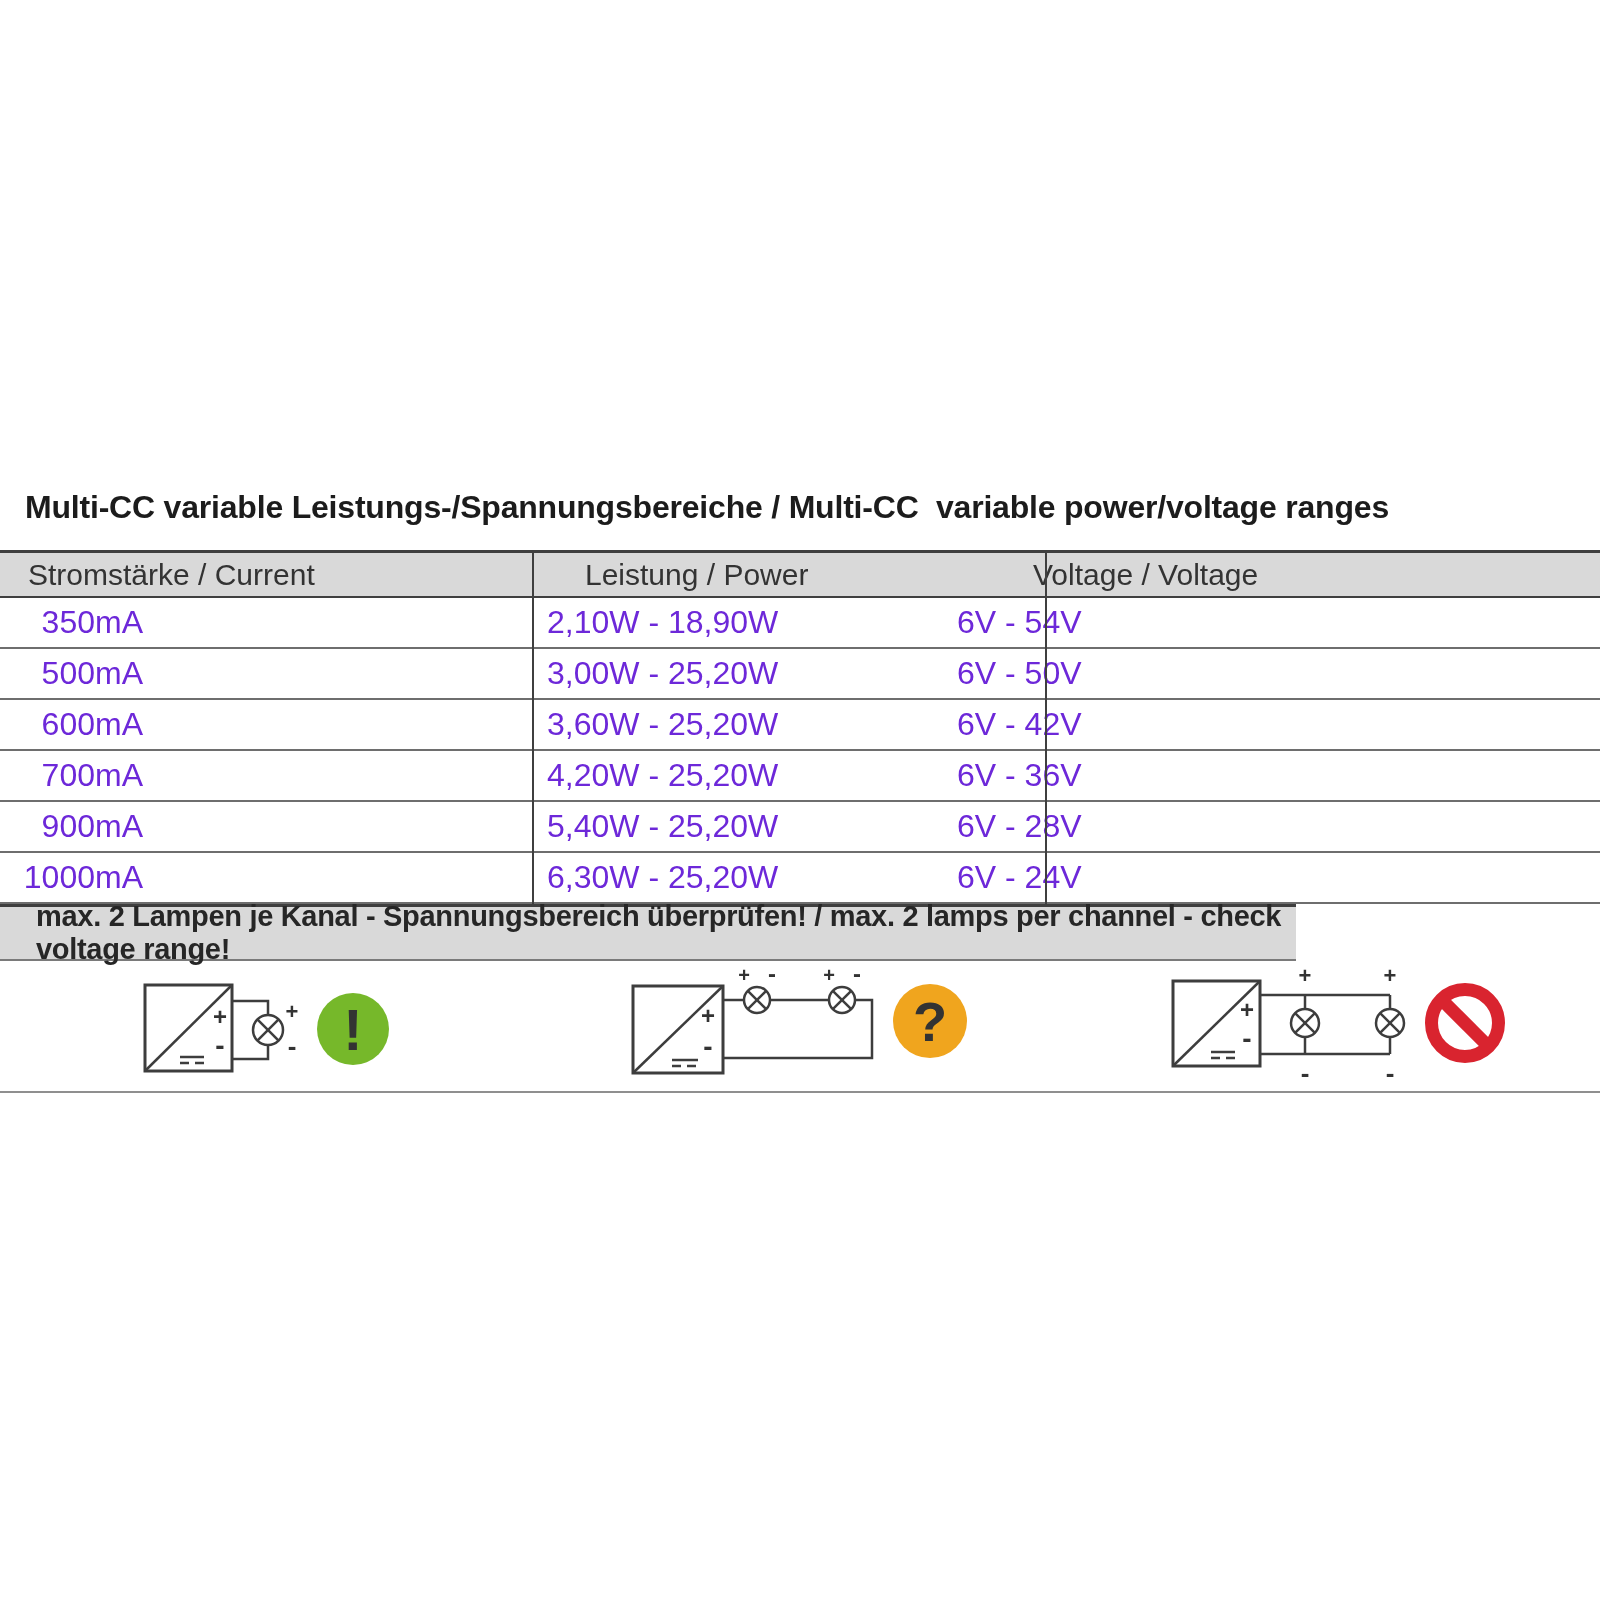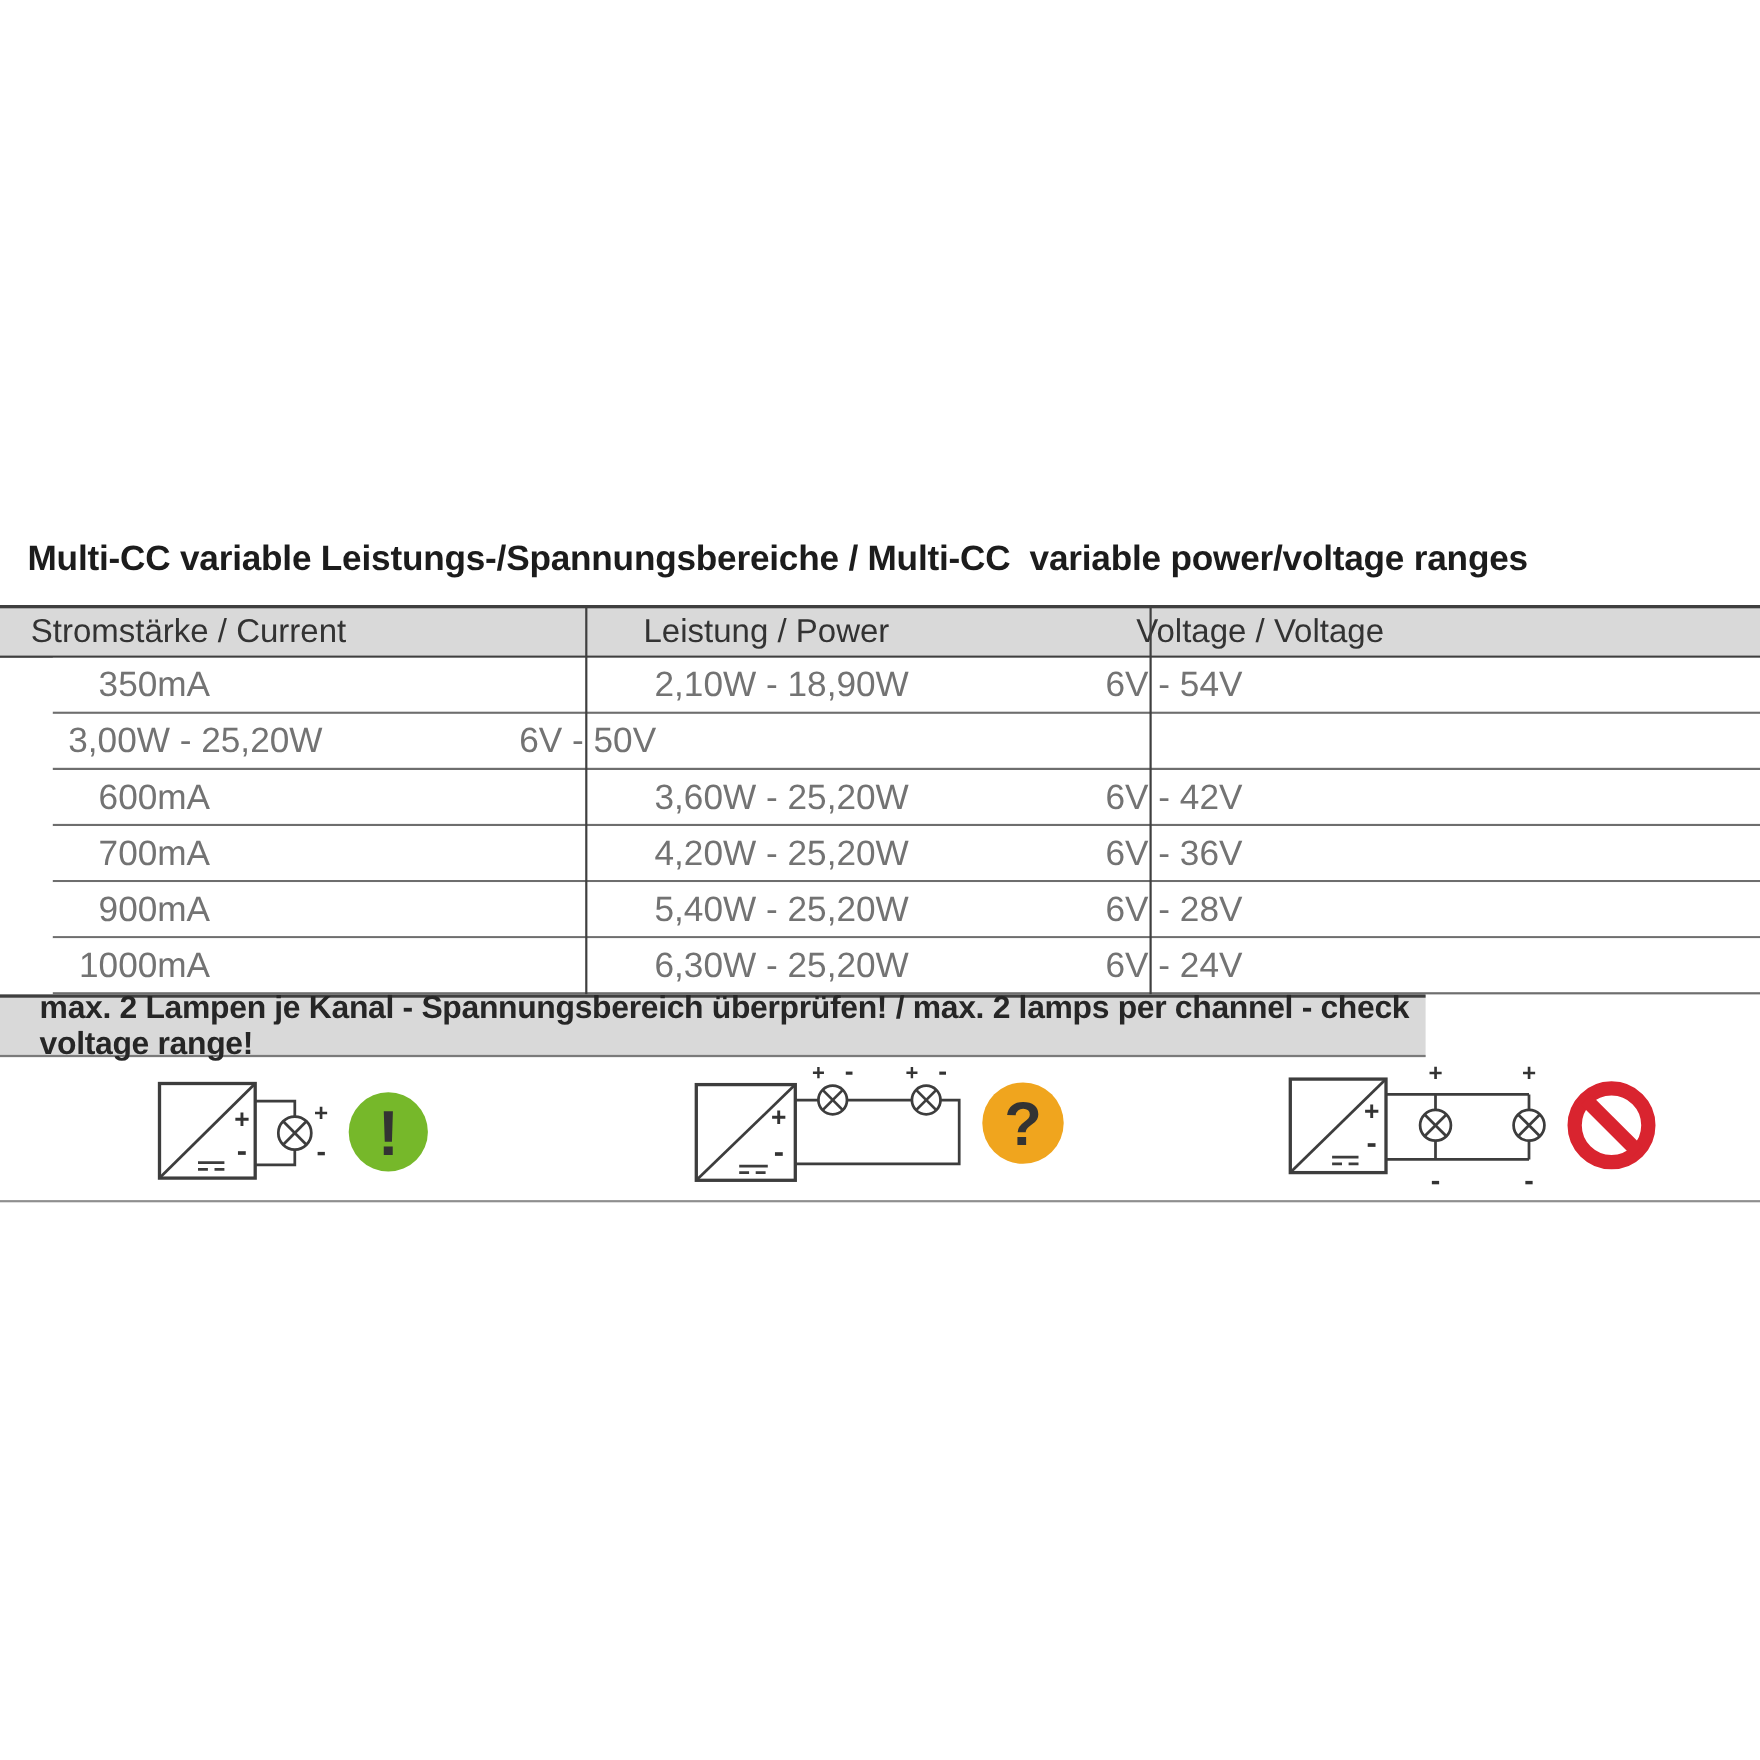--- a/index.html
+++ b/index.html
@@ -15,21 +15,21 @@
   .spec-table { position:absolute; left:0; top:550px; width:1600px; height:354px; }
   .thead {
     height:48px; background:#d9d9d9;
     border-top:3px solid #3f3f3f; border-bottom:2px solid #3f3f3f;
     box-sizing:border-box; display:flex; align-items:center;
     font-size:30px; color:#333;gap:38px;
   }
   .trow {
     height:51px; background:#fff; box-sizing:border-box;
     border-bottom:2px solid #6e6e6e;
-    display:flex; align-items:center; font-size:32px; color:#737373;margin-left:48px;
+    display:flex; align-items:center; font-size:32px; color:#6d28d9;
   }
   .trow:last-child { border-bottom:none; }
   .c1 { width:533px; box-sizing:border-box; padding-left:18px; }
   .thead .c1 { padding-left:28px; }
   .c2 { width:408px; box-sizing:border-box; padding-left:14px; }
   .c3 { flex:1; box-sizing:border-box; padding-left:16px; }
   .c1 .val { display:inline-block; width:125px; text-align:right; }
   .vdiv { position:absolute; top:0; width:2px; height:354px; background:#3f3f3f; }
   .vdiv.v1 { left:532px; } .vdiv.v2 { left:1045px; }
   .note-bar {
@@ -57,20 +57,21 @@
     <div class="c1">Stromstärke / Current</div>
     <div class="c2">Leistung / Power</div>
     <div class="c3">Voltage / Voltage</div>
   </div>
   <div class="trow">
     <div class="c1"><span class="val">350mA</span></div>
     <div class="c2">2,10W - 18,90W</div>
     <div class="c3">6V - 54V</div>
   </div>
   <div class="trow">
+    <div class="c1"><span class="val">500mA</span></div>
     <div class="c2">3,00W - 25,20W</div>
     <div class="c3">6V - 50V</div>
   </div>
   <div class="trow">
     <div class="c1"><span class="val">600mA</span></div>
     <div class="c2">3,60W - 25,20W</div>
     <div class="c3">6V - 42V</div>
   </div>
   <div class="trow">
     <div class="c1"><span class="val">700mA</span></div>

